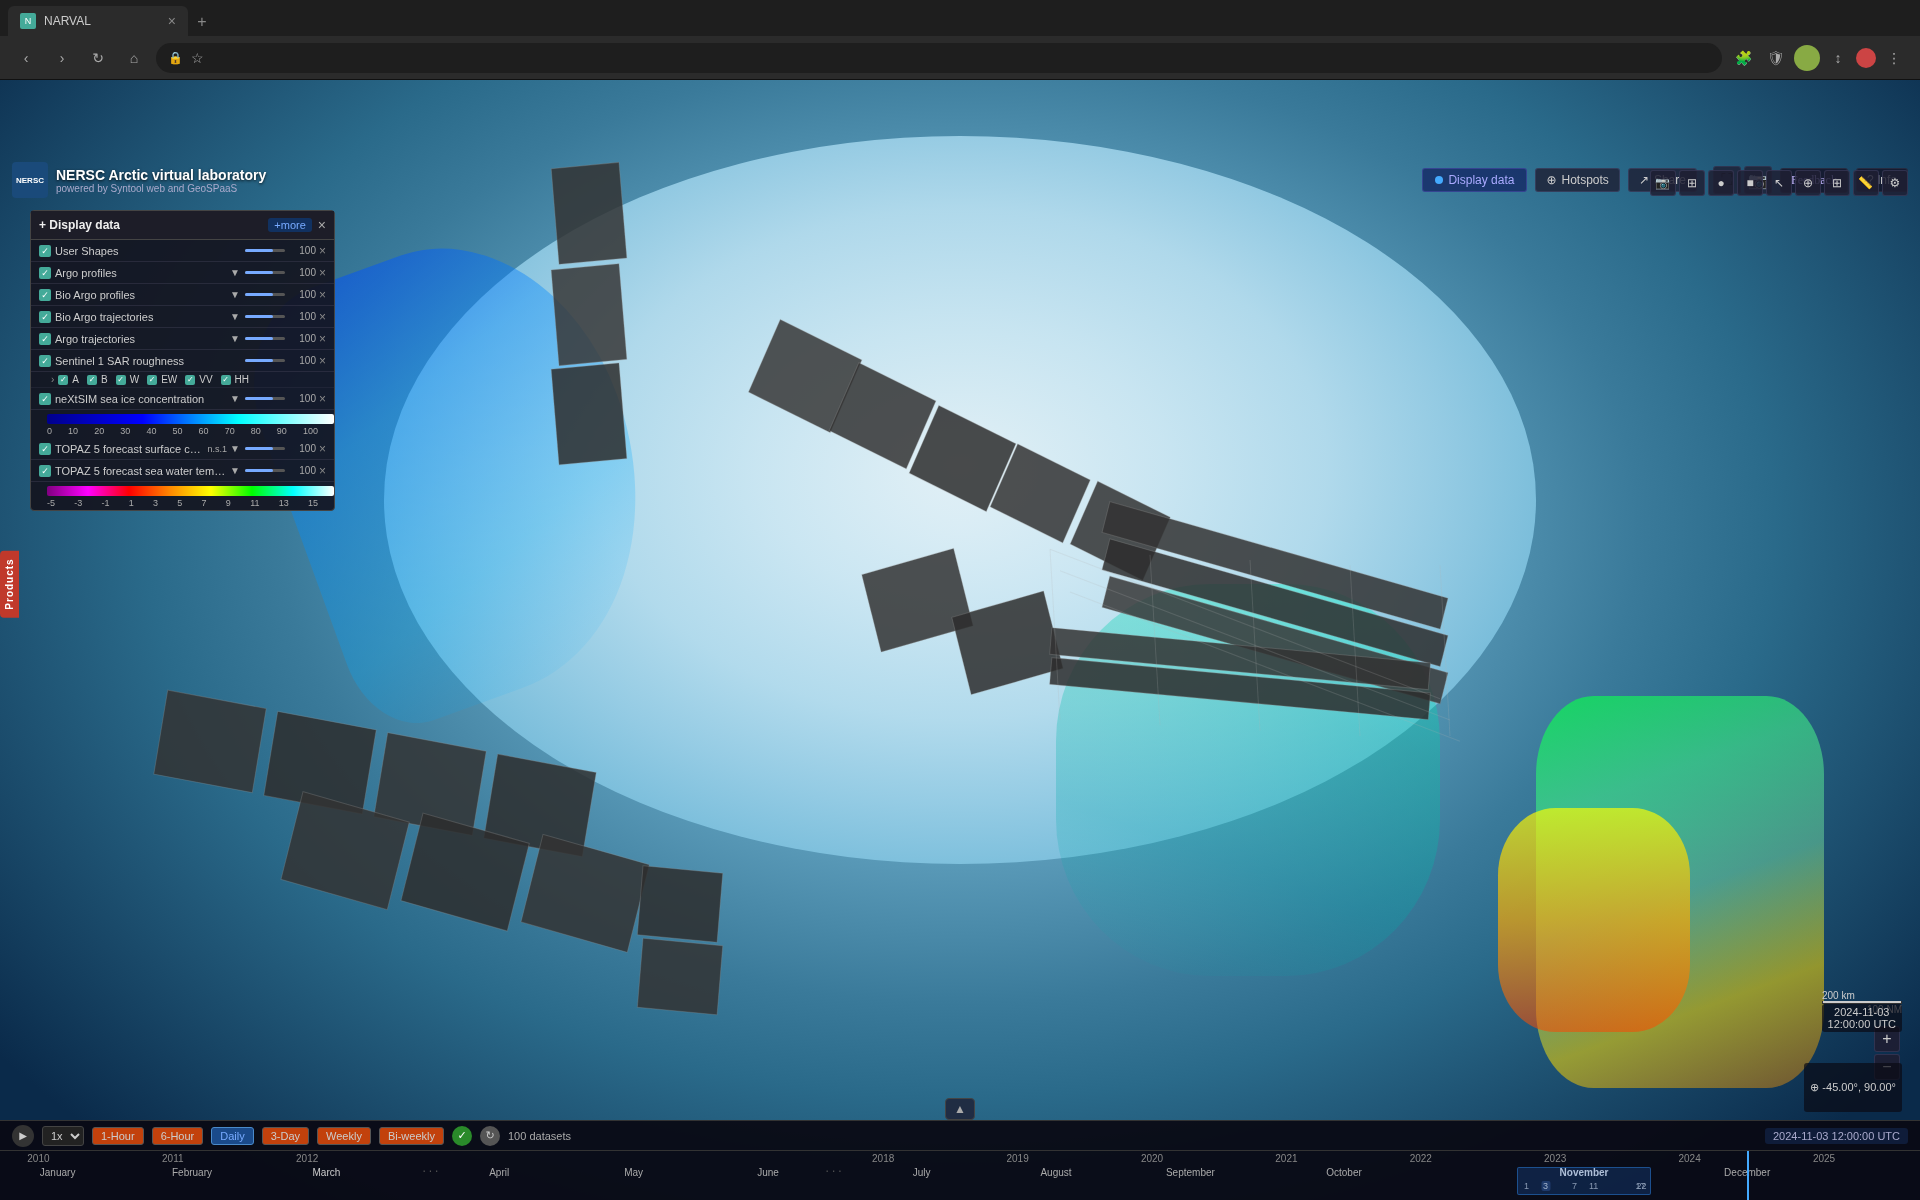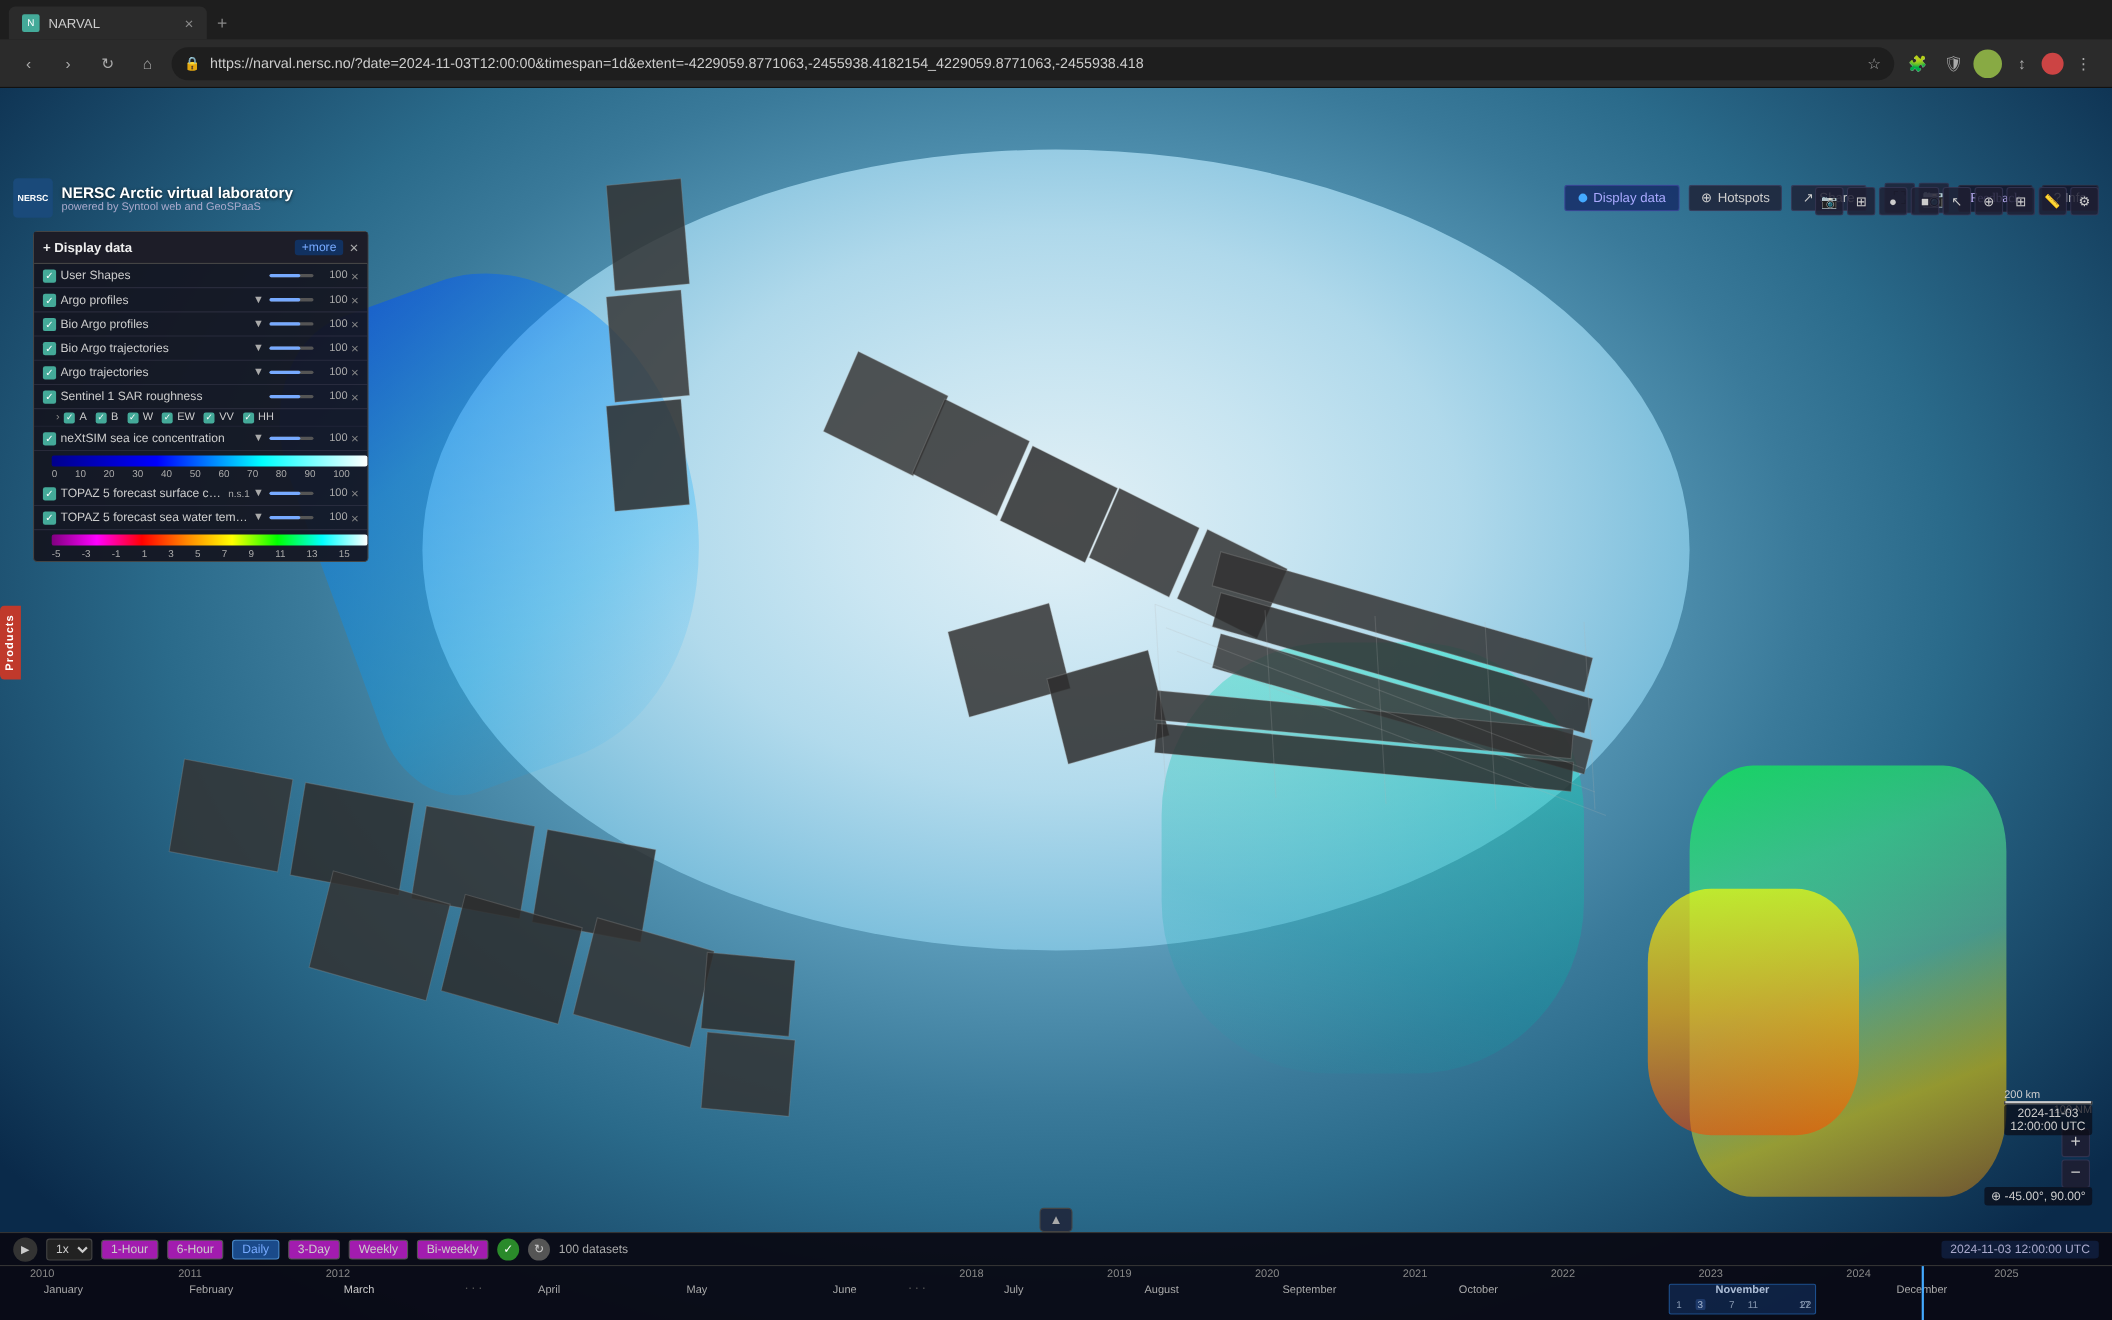--- a/index.html
+++ b/index.html
@@ -75,21 +75,21 @@
     
     .top-right-tools { position: absolute; top: 90px; right: 12px; display: flex; gap: 3px; z-index: 200; }
     .tool-btn { width: 26px; height: 26px; background: rgba(30,30,50,0.85); border: 1px solid rgba(80,80,120,0.4); border-radius: 3px; display: flex; align-items: center; justify-content: center; color: #ccc; font-size: 12px; cursor: pointer; }
     .products-tab-container { position: absolute; left: 0; top: 45%; transform: translateY(-50%); z-index: 300; width: 18px; height: 80px; }
 
     
     .timeline-bar { position: absolute; bottom: 0; left: 0; right: 0; height: 80px; background: rgba(10,10,20,0.95); z-index: 200; border-top: 1px solid #333; }
     .timeline-controls { display: flex; align-items: center; padding: 4px 12px; gap: 8px; height: 30px; border-bottom: 1px solid #333; }
     .play-btn { width: 22px; height: 22px; background: #333; border-radius: 50%; display: flex; align-items: center; justify-content: center; cursor: pointer; color: #ccc; font-size: 10px; }
     .speed-select { background: #222; color: #ccc; border: 1px solid #444; border-radius: 3px; padding: 1px 4px; font-size: 11px; height: 20px; }
-    .time-btn { padding: 2px 8px; background: #a21caf; color: #ccc; font-size: 11px; border-radius: 3px; cursor: pointer; border: 1px solid #555; }
+    .time-btn { padding: 2px 8px; background: #c2410c; color: #ccc; font-size: 11px; border-radius: 3px; cursor: pointer; border: 1px solid #555; }
     .time-btn.active { background: #1a4a8a; border-color: #4a8aca; color: #7af; }
     .check-circle { width: 20px; height: 20px; border-radius: 50%; background: #2a8a2a; display: flex; align-items: center; justify-content: center; color: white; font-size: 11px; }
     .refresh-circle { width: 20px; height: 20px; border-radius: 50%; background: #555; display: flex; align-items: center; justify-content: center; color: #ccc; font-size: 11px; }
     .datasets-count { font-size: 11px; color: #aaa; }
     .timeline-spacer { flex: 1; }
     .current-time { font-size: 11px; color: #aac; background: rgba(20,40,80,0.6); padding: 2px 8px; border-radius: 3px; }
 
     .timeline-track { position: relative; height: 50px; padding: 2px 0; }
     .year-label { position: absolute; font-size: 10px; color: #888; transform: translateX(-50%); }
     .timeline-cursor { position: absolute; top: 0; bottom: 0; width: 2px; background: #4af; z-index: 10; }
@@ -99,21 +99,21 @@
     .zoom-controls { position: absolute; right: 20px; bottom: 120px; display: flex; flex-direction: column; gap: 2px; z-index: 200; }
     .zoom-btn { width: 26px; height: 26px; background: rgba(30,30,50,0.9); border: 1px solid rgba(80,80,120,0.4); border-radius: 3px; display: flex; align-items: center; justify-content: center; color: #ccc; font-size: 16px; cursor: pointer; }
     .scale-indicator { position: absolute; right: 18px; bottom: 185px; z-index: 200; font-size: 10px; color: #ccc; text-align: right; }
     .scale-bar { display: flex; flex-direction: column; align-items: flex-end; }
     .scale-line { width: 80px; height: 3px; background: #ccc; border: 1px solid #333; border-top: none; }
 
     
     .date-display { position: absolute; right: 18px; bottom: 168px; font-size: 11px; color: #ccc; text-align: center; z-index: 200; background: rgba(10,10,20,0.7); padding: 2px 6px; border-radius: 3px; }
 
     
-    .coordinates { position: absolute; right: 18px; bottom: 104px; font-size: 11px; color: #ccc; z-index: 200; background: rgba(10,10,20,0.7); padding: 2px 6px; border-radius: 3px; }
+    .coordinates { position: absolute; right: 18px; bottom: 88px; font-size: 11px; color: #ccc; z-index: 200; background: rgba(10,10,20,0.7); padding: 18px 6px; border-radius: 3px; }
 
     
     .collapse-arrow { position: absolute; left: 50%; bottom: 80px; transform: translateX(-50%); z-index: 200; background: rgba(30,30,50,0.8); border: 1px solid #444; border-radius: 4px; width: 30px; height: 22px; display: flex; align-items: center; justify-content: center; cursor: pointer; color: #aaa; font-size: 12px; }
 
     
     .timeline-highlight { position: absolute; top: 16px; height: 28px; background: rgba(30,100,200,0.25); border: 1px solid rgba(50,150,255,0.4); border-radius: 2px; z-index: 5; }
 
     
     .sar-group { position: absolute; top: 0; left: 0; width: 100%; height: 100%; pointer-events: none; }
   </style>
@@ -133,21 +133,20 @@
     <div class="tab-new">+</div>
   </div>
 
   <div class="browser-toolbar">
     <div class="nav-btn">‹</div>
     <div class="nav-btn">›</div>
     <div class="nav-btn">↻</div>
     <div class="nav-btn">⌂</div>
     <div class="address-bar">
       <span class="lock-icon">🔒</span>
-      <span class="url-text">https://narval.nersc.no/?date=2024-11-03T12:00:00&amp;timespan=1d&amp;extent=-4229059.8771063,-2455938.4182154_4229059.8771063,-2455938.418</span>
       <span class="star-icon">☆</span>
     </div>
     <div class="toolbar-right">
       <div class="toolbar-icon">🧩</div>
       <div class="toolbar-icon">🛡</div>
       <div class="toolbar-icon profile"></div>
       <div class="toolbar-icon">↕</div>
       <div class="toolbar-icon red-circle"></div>
       <div class="toolbar-icon">⋮</div>
     </div>

